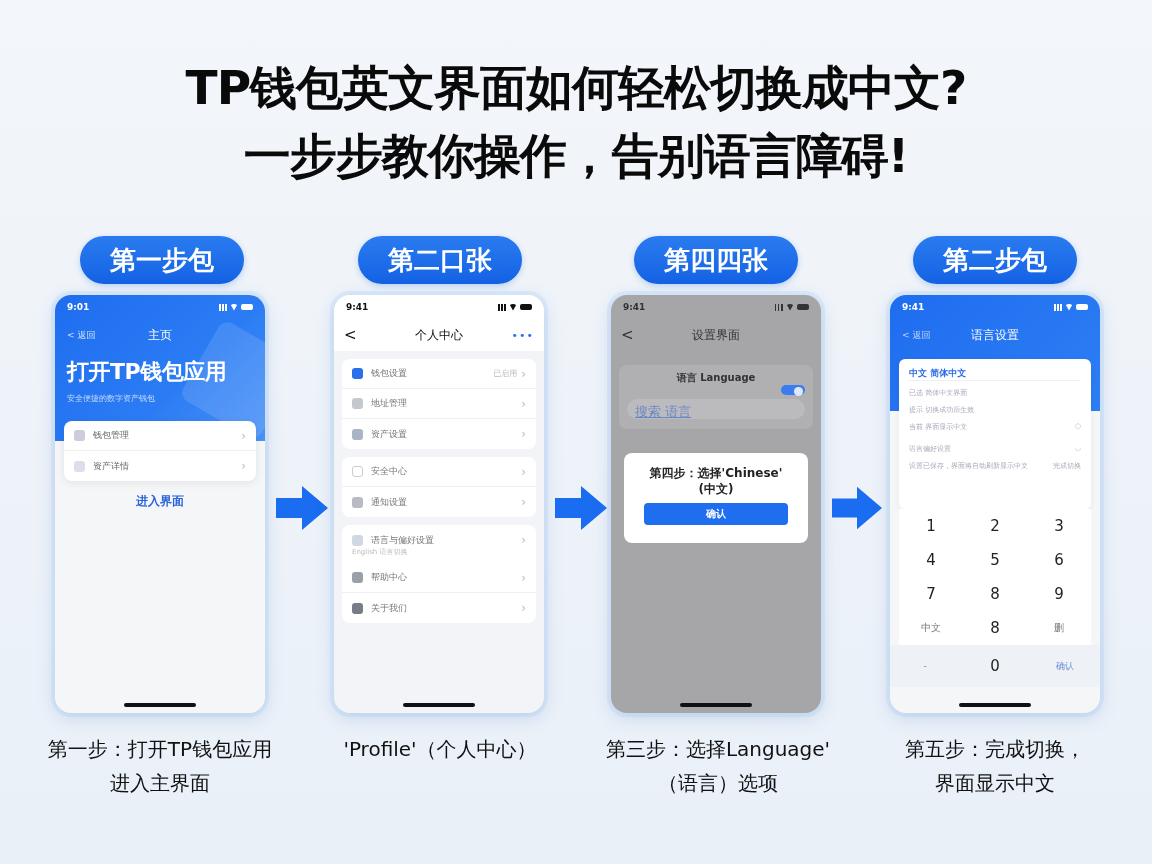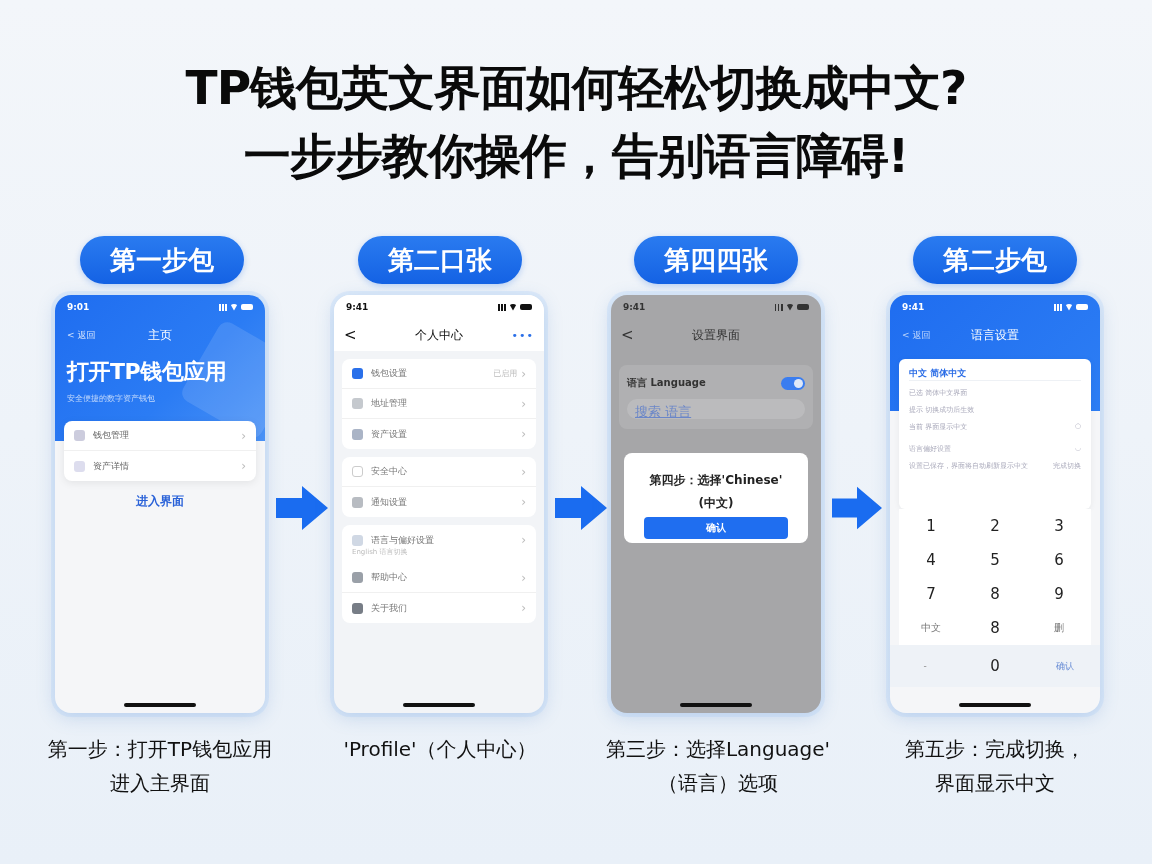--- a/index.html
+++ b/index.html
@@ -94,34 +94,34 @@
     .row-value + .chev { margin-left: 0; }
     .row-sub { font-size: 7px; color: #bbb; padding: 0 10px 6px; margin-top: -8px; }
 
     
     .p3 { background: #a6a6a8; }
     .p3 .statusbar, .p3 .navbar { color: #333; }
     .p3 .lang-card {
       margin: 14px 8px 0; height: 64px; border-radius: 8px; background: rgba(255,255,255,0.12);
       padding: 6px 8px;
     }
-    .p3 .lang-row { display: flex; align-items: center; height: 24px; font-size: 10px; color: #333; font-weight: bold; }
+    .p3 .lang-row { display: flex; align-items: center; height: 24px; font-size: 10px; color: #333; font-weight: bold; flex-direction: column; }
     .toggle {
       margin-left: auto; width: 24px; height: 13px; border-radius: 7px; background: #3a7df0; position: relative;
     }
     .toggle::after { content: ""; position: absolute; right: 2px; top: 2px; width: 9px; height: 9px; border-radius: 50%; background: #dfe8f8; }
     .p3 .search-pill {
       height: 20px; border-radius: 10px; background: rgba(255,255,255,0.15); margin-top: 4px;
       font-size: 13px; color: #6a86c8; padding: 4px 8px; text-decoration: underline;
     }
     .p3 .dialog {
       position: absolute; top: 158px; left: 13px; right: 13px; height: 90px;
       background: #fff; border-radius: 8px; text-align: center; padding-top: 12px;
     }
-    .p3 .dialog-text { font-size: 12px; color: #222; line-height: 16px; font-weight: bold; margin-top: 7px; }
+    .p3 .dialog-text { font-size: 12px; color: #222; line-height: 16px; font-weight: bold; }
     .p3 .confirm-btn {
       margin: 6px 20px 0; height: 22px; border-radius: 4px; background: #1f6ef0; color: #fff;
       font-size: 10px; font-weight: bold; line-height: 22px;
     }
 
     
     .p4 .hero { background: linear-gradient(135deg, #1f6df0 0%, #2d7ef4 100%); height: 116px; color: #fff; }
     .p4 .navbar { color: #fff; }
     .p4 .nav-sub { font-size: 9px; opacity: 0.7; margin-left: 2px; }
     .p4 .info-card {

